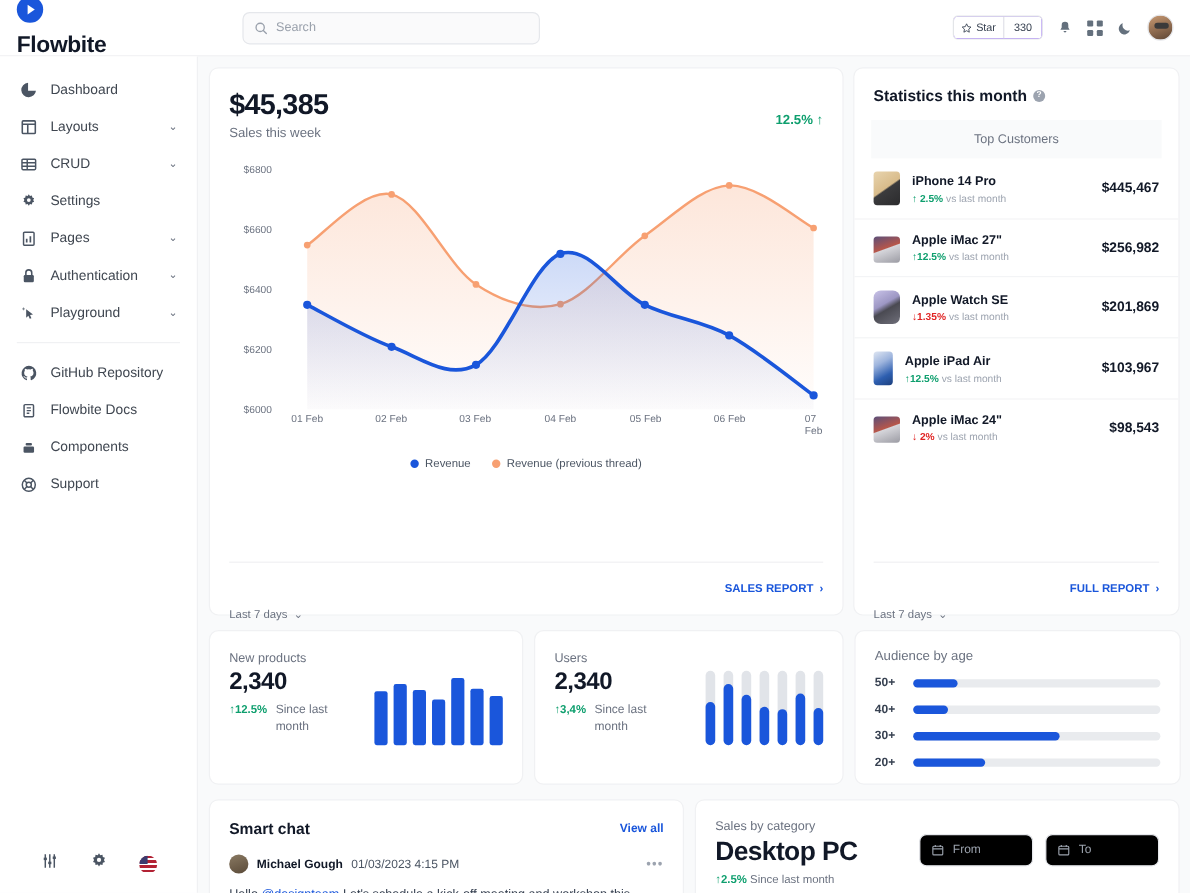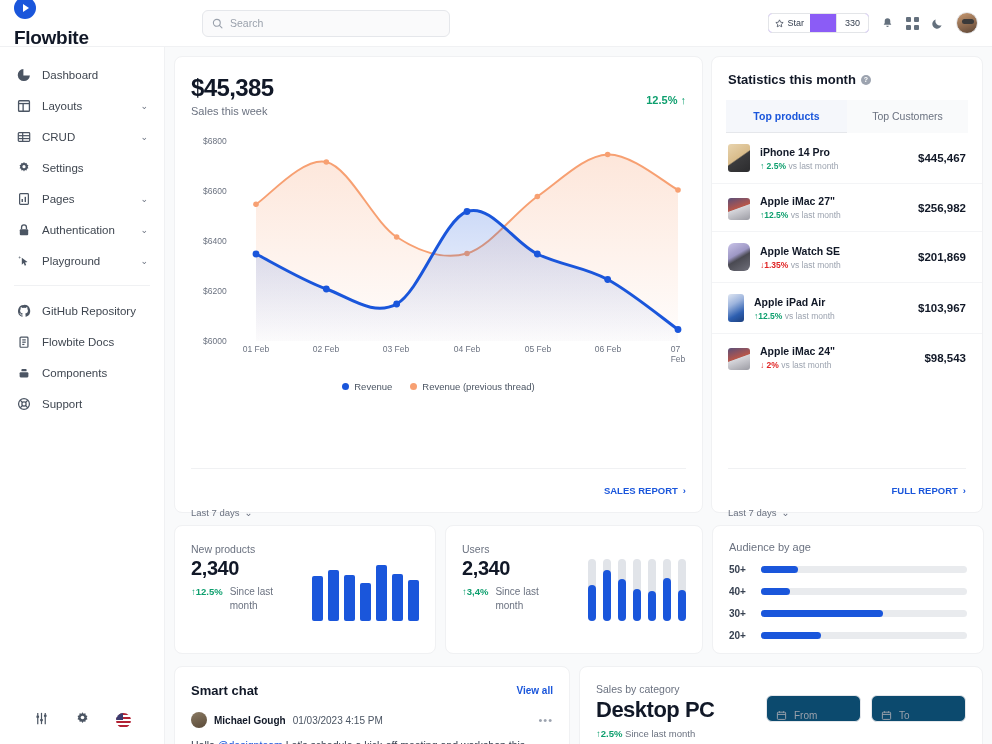--- a/index.html
+++ b/index.html
@@ -37,21 +37,21 @@
     border: none; outline: none; background: transparent;
     font-size: 10.5px; font-family: inherit; color: #374151; width: 190px;
   }
   .search-box input::placeholder { color: #9aa1ac; }
 
   .header-right {
     margin-left: auto; display: flex; align-items: center; gap: 12px;
   }
   .star-group {
     display: flex; align-items: center; height: 20px;
-    border: 1px solid #e3e5e8; border-radius: 4px; overflow: hidden; background:#8b5cf6;gap:26px;
+    border: 1px solid #e3e5e8; border-radius: 4px; overflow: hidden; background:#8b5cf6;
   }
   .star-btn {
     display: flex; align-items: center; gap: 3px; padding: 0 6px; height: 100%;
     font-size: 9px; color: #374151; background: #fff;
   }
   .star-count {
     padding: 0 8px; height: 100%; display: flex; align-items: center;
     font-size: 9px; color: #374151; border-left: 1px solid #e3e5e8; background:#fff;
   }
   .hicon { color: #64707d; display: flex; align-items: center; }
@@ -180,22 +180,22 @@
   .msg-body { font-size: 10.5px; color: #374151; line-height: 1.62; margin-top: 9px; }
   .mention { color: #1a56db; }
 
   .cat-card { position: absolute; left: 414px; top: 619px; width: 404px; height: 130px; padding: 16px; }
   .cat-top { display: flex; align-items: flex-start; }
   .cat-label { font-size: 10.5px; color: #6b7280; }
   .cat-value { font-size: 22px; font-weight: bold; color: #111827; margin-top: 2px; letter-spacing: -0.5px; }
   .cat-delta { font-size: 9.5px; color: #6b7280; margin-top: 5px; }
   .date-inputs { margin-left: auto; display: flex; gap: 10px; padding-top: 12px; }
   .date-box {
-    width: 95px; height: 27px; border: 1px solid #e5e7eb; border-radius: 6px; background: #0c4a6e;
-    display: flex; align-items: flex-end; gap: 7px; padding: 0 9px; font-size: 10px; color: #9aa1ac; cursor: pointer;
+    width: 95px; height: 27px; border: 1px solid #e5e7eb; border-radius: 6px; background: #000000;
+    display: flex; align-items: center; gap: 7px; padding: 0 9px; font-size: 10px; color: #9aa1ac; cursor: pointer;
   }
 </style>
 </head>
 <body>
 
 <div class="header">
   <div class="brand">
     <span class="logo-circle">
         <span class="logo-tri"></span>
       </span>
@@ -472,21 +472,20 @@
     </div>
   </div>
 
   <div class="card stats-card">
     <div class="stats-title">
       <span>Statistics this month</span>
       <span class="info-badge">?</span>
     </div>
 
     <div class="tabs">
-      <div class="tab active">Top products</div>
       <div class="tab">Top Customers</div>
     </div>
 
     <div>
       <div class="prod-row">
         <span class="prod-img" style="background:linear-gradient(145deg,#e8d4ae 0%,#d9bc8b 48%,#3b3b3d 52%,#2b2b2d 100%);"></span>
         <span>
           <div class="prod-name">iPhone 14 Pro</div>
           <div class="prod-meta">
             <span class="up">↑ 2.5%</span>

